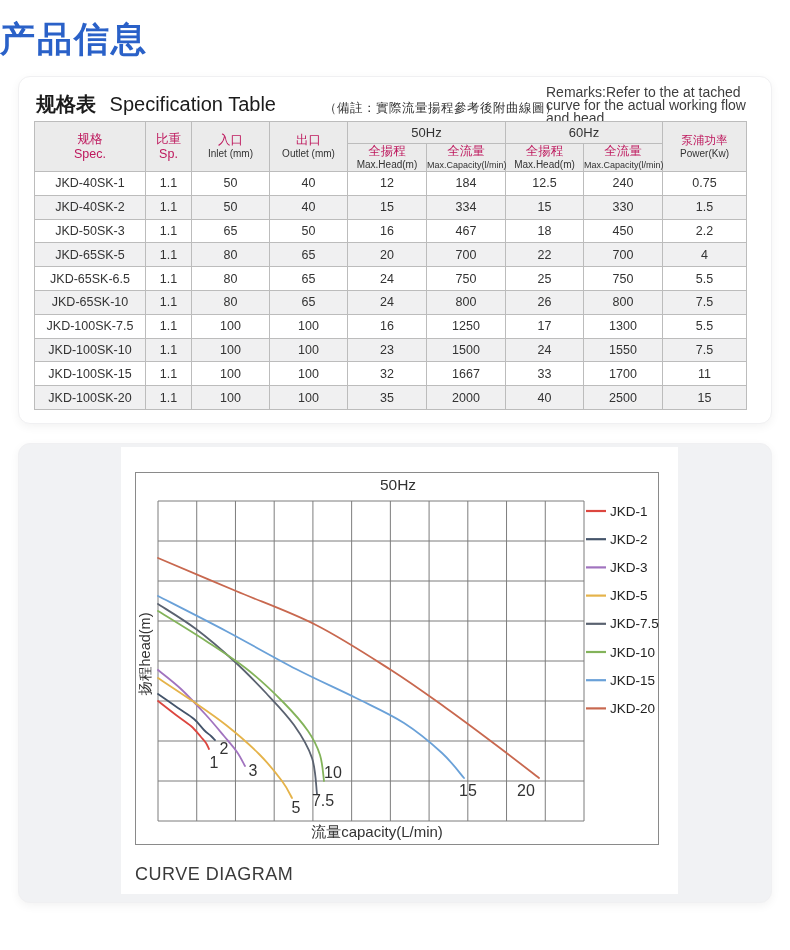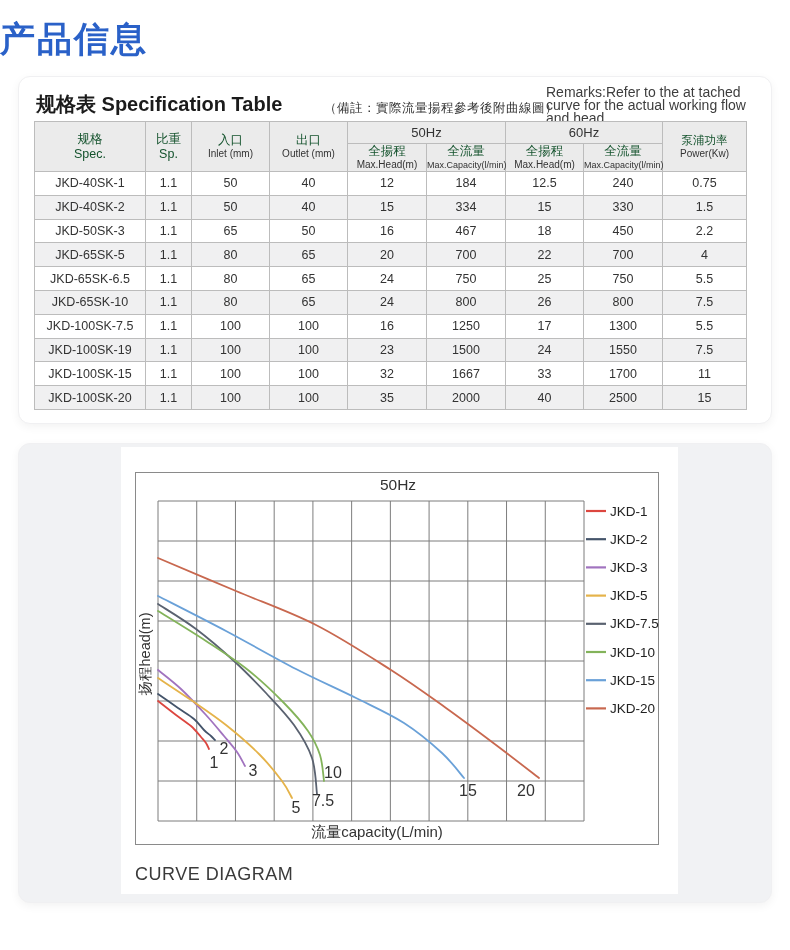--- a/index.html
+++ b/index.html
@@ -10,34 +10,34 @@
   .page-title { position:absolute; top:16px; left:0; width:790px; text-align:left;
     font-size:35px; font-weight:900; color:#2a61c8; letter-spacing:2px; }
 
   .card { position:absolute; left:18px; width:754px; background:#fff;
     border-radius:12px; border:1px solid #f0f0f2; box-shadow:0 3px 10px rgba(0,0,0,.05); }
   .card-spec { top:76px; height:348px; }
   .card-curve { top:443px; height:460px; background:#f1f2f4; }
 
   
   .spec-title { position:absolute; left:17px; top:14px; font-size:20px; font-weight:bold; color:#1b1b1b; }
-  .spec-title .en { font-weight:bold; }
+  .spec-title .en { font-weight:normal;margin-left:8px; }
   .remark-cn { position:absolute; left:305px; top:23px; font-size:12.5px; color:#333; letter-spacing:.5px; }
   .remark-en { position:absolute; left:527px; top:9px; width:212px; font-size:14px; line-height:13px; color:#3d3d3d; }
 
   
   table.spec { position:absolute; left:15px; top:44px; width:712px; border-collapse:collapse; table-layout:fixed; }
   table.spec th, table.spec td { border:1px solid #bcbcbc; text-align:center; vertical-align:middle; }
   table.spec th { background:#ebebeb; font-weight:normal; }
   table.spec thead tr.band-row { height:22px; }
   table.spec thead tr.sub-row { height:28px;margin-top:36px; }
   table.spec tbody tr { height:23.8px;margin-top:15px; }
   table.spec tbody tr:nth-child(even) td { background:#f0f0f1; }
   table.spec td { font-size:12.5px; color:#333; }
-  .h-cn { font-size:12.5px; color:#14532d; line-height:15px; }
+  .h-cn { font-size:12.5px; color:#be185d; line-height:15px; }
   .h-en { font-size:10px; color:#333; line-height:12px; }
   .h-band { font-size:13px; color:#333; }
   .h-power .h-cn { font-size:11.5px; }
 
   
   .white-panel { position:absolute; left:102px; top:3px; width:557px; height:447px; background:#fff; }
   .chart-box { position:absolute; left:14px; top:25px; width:524px; height:373px;
     border:1.5px solid #8a8a8a; background:#fff; }
   .chart-title { position:absolute; left:0; top:3px; width:524px; text-align:center;
     font-size:15.5px; color:#333; }
@@ -191,21 +191,21 @@
           <td>1.1</td>
           <td>100</td>
           <td>100</td>
           <td>16</td>
           <td>1250</td>
           <td>17</td>
           <td>1300</td>
           <td>5.5</td>
         </tr>
         <tr>
-          <td>JKD-100SK-19</td>
+          <td>JKD-100SK-10</td>
           <td>1.1</td>
           <td>100</td>
           <td>100</td>
           <td>23</td>
           <td>1500</td>
           <td>24</td>
           <td>1550</td>
           <td>7.5</td>
         </tr>
         <tr>

